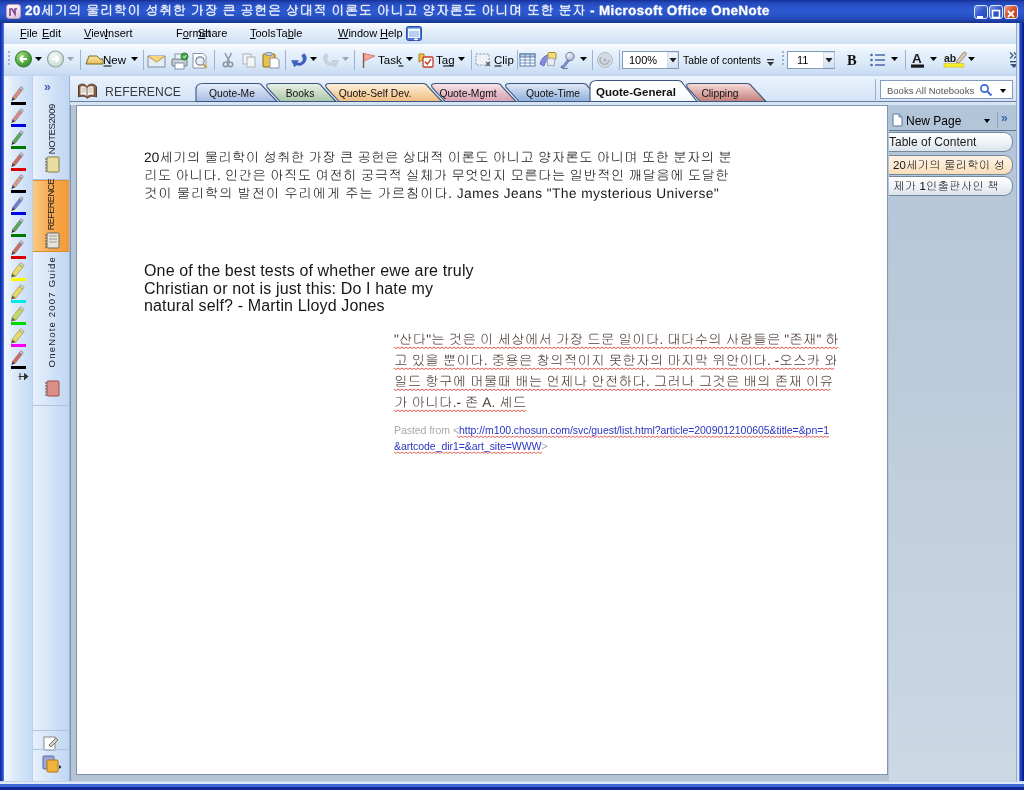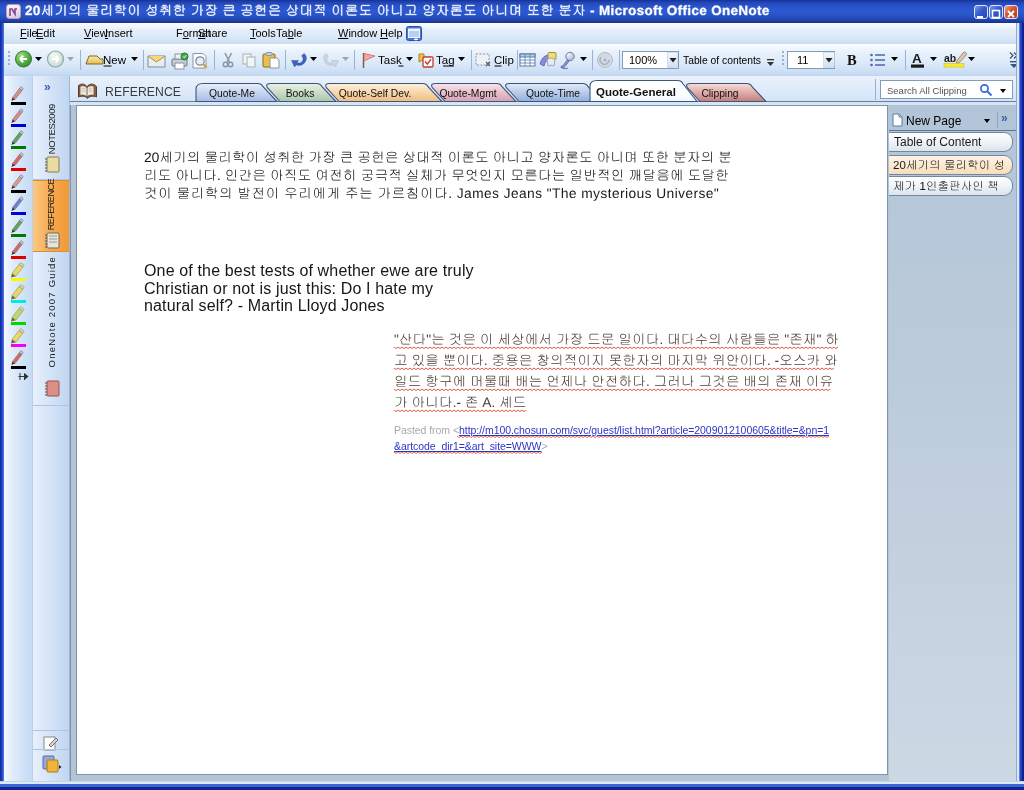--- a/index.html
+++ b/index.html
@@ -42,27 +42,27 @@
  font-size:9.5px;color:#1a1a1a;white-space:nowrap;letter-spacing:-0.4px}
 #navsel{position:absolute;left:0;top:104px;width:36px;height:72px;
  background:linear-gradient(90deg,#fbc983 0%,#f6a84e 50%,#f19a36 100%);
  border-top:1px solid #d98d34;border-bottom:1px solid #d98d34}
 .navdiv{position:absolute;left:0;width:36px;height:1px;background:#aec4e2}
 .nbicon{position:absolute;left:9px;width:19px;height:19px}
 #mainpanel{left:70px;top:105px;width:819px;height:676px;background:#b4c4d5;border-left:1px solid #7d94ad}
 #page{left:76px;top:105px;width:812px;height:670px;background:#fff;border:1px solid #7e93ac}
 #p2{left:144px;top:262px;font-size:16px;line-height:17.5px;color:#161616;letter-spacing:0.15px}
 #p4{left:394px;top:423px;font-size:10.5px;line-height:15.5px;color:#a9a9a9;white-space:nowrap;letter-spacing:-0.05px}
-#p4 a{color:#2b35c7;text-decoration:underline}
+#p4 a{color:#2b35c7;}
 #sidebar{left:889px;top:105px;width:127px;height:676px;
  background:linear-gradient(180deg,#b2c5d8 0%,#bccbdb 40%,#ccd8e4 100%)}
 #newpagerow{position:absolute;left:0;top:5px;width:130px;height:21px;border-bottom:1px solid #5f7795}
 #newpagerow .npt{position:absolute;left:17px;top:4px;font-size:12px;color:#000}
 .ptab{position:absolute;left:0;width:124px;height:20px;border:1px solid #72889f;border-left:none;
- border-radius:0 9px 9px 0;font-size:12px;color:#1a1a1a;line-height:19px;padding-left:5px;
+ border-radius:0 9px 9px 0;font-size:12px;color:#1a1a1a;line-height:19px;
  background:linear-gradient(180deg,#fff 0%,#eef2f7 55%,#dbe3ec 100%)}
 #ptab2{background:linear-gradient(180deg,#fdf3e4 0%,#fbe8cf 55%,#f8dcb8 100%)}
 .dd{position:absolute;width:0;height:0;border-left:3.5px solid transparent;border-right:3.5px solid transparent;border-top:4.5px solid #000}
 #searchbox{left:880px;top:80px;width:133px;height:19px;background:#fff;border:1px solid #7f9db9;font-size:9.5px;color:#555}
 </style></head>
 <body>
 <div class="abs" id="titlebar"></div>
 <div class="abs" id="onicon"><svg width="13" height="13">
       <path d="M3 10 L3 3 L5 3 L8 8 L8 3 L10 3" stroke="#7a4a8f" stroke-width="1.6" fill="none"></path>
     </svg></div>
@@ -74,21 +74,21 @@
     </svg></div>
 <div class="abs winbtn" id="btnmax"><svg width="12" height="12">
       <rect x="2.5" y="2.5" width="7" height="7" fill="none" stroke="#fff" stroke-width="1.6"></rect>
     </svg></div>
 <div class="abs winbtn" id="btncls"><svg width="12" height="12">
       <path d="M3 3 L9 9 M9 3 L3 9" stroke="#fff" stroke-width="1.8"></path>
     </svg></div>
 <div class="abs" id="menubar">
 <div id="mgrip"></div>
 <span class="mi" style="left:20px"><u>F</u>ile</span>
-<span class="mi" style="left:36px"><u>E</u>dit</span>
+<span class="mi" style="left:42px"><u>E</u>dit</span>
 <span class="mi" style="left:84px"><u>V</u>iew</span>
 <span class="mi" style="left:105px"><u>I</u>nsert</span>
 <span class="mi" style="left:176px">F<u>o</u>rmat</span>
 <span class="mi" style="left:198px"><u>S</u>hare</span>
 <span class="mi" style="left:250px"><u>T</u>ools</span>
 <span class="mi" style="left:276px">Ta<u>b</u>le</span>
 <span class="mi" style="left:338px"><u>W</u>indow</span>
 <span class="mi" style="left:380px"><u>H</u>elp</span>
 <svg width="16" height="15" style="position:absolute;left:406px;top:3px">
       <rect x="0.5" y="0.5" width="15" height="14" rx="2" fill="#4a77dd" stroke="#2a4ea8"></rect>
@@ -489,21 +489,21 @@
         <path d="M0.6 10V9.3Q0.9 8.6 1.3 8.1Q1.7 7.6 2.2 7.2Q2.6 6.8 3.1 6.4Q3.5 6.1 3.9 5.7Q4.2 5.4 4.5 5Q4.7 4.6 4.7 4.1Q4.7 3.5 4.3 3.1Q3.9 2.7 3.2 2.7Q2.6 2.7 2.2 3.1Q1.7 3.4 1.7 4.1L0.6 4Q0.7 3 1.4 2.5Q2.1 1.9 3.2 1.9Q4.4 1.9 5.1 2.5Q5.7 3 5.7 4.1Q5.7 4.6 5.5 5Q5.3 5.5 4.9 5.9Q4.5 6.4 3.3 7.3Q2.6 7.9 2.3 8.3Q1.9 8.7 1.7 9.1H5.9V10Z M12.4 6Q12.4 8 11.7 9.1Q11 10.1 9.7 10.1Q8.3 10.1 7.6 9.1Q6.9 8 6.9 6Q6.9 4 7.6 2.9Q8.2 1.9 9.7 1.9Q11.1 1.9 11.8 2.9Q12.4 4 12.4 6ZM11.4 6Q11.4 4.3 11 3.5Q10.6 2.7 9.7 2.7Q8.8 2.7 8.3 3.5Q7.9 4.3 7.9 6Q7.9 7.7 8.4 8.5Q8.8 9.3 9.7 9.3Q10.6 9.3 11 8.5Q11.4 7.7 11.4 6Z M16.3 1.7Q16.3 4.1 15.7 6.1Q15.1 8 14.2 9.1Q14.1 9.3 14.1 9.4Q14.1 9.5 14.2 9.6Q14.3 9.7 14.4 9.6Q14.5 9.6 14.6 9.5Q15.3 8.7 15.8 7.6Q16.1 6.7 16.4 5.7Q17 6.5 17.5 7.4Q17.9 8.3 18.4 9.3Q18.5 9.5 18.6 9.6Q18.7 9.6 18.8 9.6Q18.9 9.5 19 9.4Q19 9.3 18.9 9.1Q18.5 8 17.9 7Q17.4 6.1 16.6 5Q16.8 3.9 16.9 3.1Q17 2.3 17 1.7Q17 1.5 16.9 1.4Q16.8 1.4 16.6 1.4Q16.5 1.4 16.4 1.4Q16.3 1.5 16.3 1.7ZM20.6 10.2V1.4Q20.6 1.3 20.4 1.2Q20.4 1.1 20.2 1.1Q20.1 1.1 20 1.2Q19.9 1.3 19.9 1.4V4.9H17.8Q17.6 4.9 17.5 5Q17.5 5.1 17.5 5.2Q17.5 5.3 17.6 5.4Q17.7 5.5 17.8 5.5H19.9V10.2Q19.9 10.4 20 10.5Q20.1 10.6 20.2 10.6Q20.4 10.6 20.4 10.5Q20.6 10.4 20.6 10.2ZM22.7 10.2V1.4Q22.7 1.3 22.5 1.2Q22.5 1.1 22.3 1.1Q22.2 1.1 22.1 1.2Q22 1.3 22 1.4V10.2Q22 10.4 22.1 10.5Q22.2 10.6 22.3 10.6Q22.5 10.6 22.5 10.5Q22.7 10.4 22.7 10.2Z M29.5 1.4H26.2Q25.9 1.4 25.9 1.7Q25.9 2 26.2 2H29.6Q29.8 2 30 2.1Q30.1 2.3 30.1 2.5V3.8Q30.1 6.2 29 7.5Q27.9 8.8 26 9Q25.7 9 25.7 9.3Q25.7 9.6 26 9.5Q28.1 9.4 29.4 8Q30.8 6.5 30.8 3.9V2.5Q30.8 2 30.4 1.7Q30.1 1.4 29.5 1.4ZM34 10.2V1.4Q34 1.3 33.8 1.2Q33.7 1.1 33.6 1.1Q33.5 1.1 33.4 1.2Q33.3 1.3 33.3 1.4V10.2Q33.3 10.4 33.4 10.5Q33.5 10.6 33.6 10.6Q33.7 10.6 33.8 10.5Q34 10.4 34 10.2Z M40.6 1.4Q39.3 1.4 38.5 2.1Q37.8 2.8 37.8 3.8Q37.8 4.7 38.5 5.4Q39.3 6.1 40.6 6.1Q41.9 6.1 42.6 5.4Q43.3 4.7 43.3 3.8Q43.3 2.8 42.6 2.1Q41.9 1.4 40.6 1.4ZM40.6 2Q41.6 2 42.2 2.5Q42.7 3 42.7 3.8Q42.7 4.5 42.2 5Q41.6 5.5 40.6 5.5Q39.6 5.5 39 5Q38.5 4.5 38.5 3.8Q38.5 3 39 2.5Q39.6 2 40.6 2ZM45.6 10.2V1.4Q45.6 1.3 45.4 1.2Q45.3 1.1 45.2 1.1Q45.1 1.1 45 1.2Q44.9 1.3 44.9 1.4V10.2Q44.9 10.4 45 10.5Q45.1 10.6 45.2 10.6Q45.3 10.6 45.4 10.5Q45.6 10.4 45.6 10.2ZM37.4 8.6Q37.2 8.6 37.1 8.7Q37.1 8.7 37.1 8.9Q37.1 9 37.1 9Q37.2 9.1 37.4 9.1Q39.6 9.1 41.1 9Q43 8.9 44.3 8.6Q44.5 8.6 44.6 8.5Q44.6 8.4 44.6 8.3Q44.6 8.2 44.5 8.1Q44.3 8.1 44.2 8.1Q42.9 8.3 41 8.5Q39.4 8.6 37.4 8.6Z M59.9 2.3V3.3Q59.9 3.5 59.8 3.6Q59.6 3.6 59.4 3.6H54.1Q53.8 3.6 53.7 3.6Q53.6 3.5 53.6 3.2V2.3Q53.6 2.1 53.7 2Q53.8 1.9 54.1 1.9H59.4Q59.6 1.9 59.8 2Q59.9 2 59.9 2.3ZM53.9 4.2H59.6Q60 4.2 60.3 4Q60.6 3.8 60.6 3.3V2.2Q60.6 1.8 60.3 1.5Q60 1.3 59.5 1.3H53.9Q53.4 1.3 53.1 1.5Q52.9 1.8 52.9 2.3V3.3Q52.9 3.7 53.2 4Q53.4 4.2 53.9 4.2ZM61.2 5.2H52.3Q52 5.2 52 5.4Q52 5.7 52.3 5.7H56.4V6.7Q56.4 6.9 56.5 6.9Q56.6 7 56.7 7Q56.9 7 56.9 6.9Q57.1 6.8 57.1 6.7V5.7H61.2Q61.5 5.7 61.5 5.4Q61.4 5.2 61.2 5.2ZM59.5 7H53.2Q52.9 7 52.9 7.3Q52.9 7.6 53.2 7.6H59.4Q59.7 7.6 59.8 7.7Q59.9 7.7 59.9 7.9V8.2Q59.9 8.3 59.8 8.4Q59.7 8.4 59.5 8.4H53.8Q53.3 8.4 53.1 8.7Q52.9 8.9 52.9 9.3V9.7Q52.9 10 53.1 10.2Q53.3 10.5 53.7 10.5H60.4Q60.5 10.5 60.6 10.4Q60.7 10.3 60.7 10.2Q60.7 10 60.6 10Q60.5 9.9 60.3 9.9H54Q53.8 9.9 53.7 9.8Q53.6 9.7 53.6 9.6V9.4Q53.6 9.2 53.7 9.1Q53.7 9 54 9H59.7Q60.1 9 60.3 8.8Q60.6 8.6 60.6 8.2V7.7Q60.6 7.4 60.2 7.2Q59.9 7 59.5 7Z M67.6 1.4H64.4Q64 1.4 64 1.7Q64 2 64.4 2H67.4Q67.8 2 67.9 2.1Q68.1 2.2 68.1 2.4V4.4Q68.1 4.6 68 4.7Q67.9 4.8 67.6 4.8H65.2Q64.7 4.8 64.4 5.1Q64.1 5.4 64.1 5.8V8.5Q64.1 9 64.4 9.3Q64.6 9.6 65.2 9.6Q66.6 9.6 67.8 9.4Q69.2 9.2 70.2 8.8Q70.4 8.7 70.3 8.4Q70.2 8.1 69.9 8.2Q69.1 8.6 67.9 8.8Q66.7 9.1 65.4 9.1Q65 9.1 64.9 8.9Q64.8 8.8 64.8 8.5V5.9Q64.8 5.6 64.9 5.5Q65 5.4 65.3 5.4H67.7Q68.2 5.4 68.5 5.2Q68.7 4.9 68.7 4.5V2.3Q68.7 1.9 68.4 1.7Q68.1 1.4 67.6 1.4ZM72 10.2V1.4Q72 1.3 71.9 1.2Q71.8 1.1 71.6 1.1Q71.5 1.1 71.4 1.2Q71.3 1.3 71.3 1.4V10.2Q71.3 10.4 71.4 10.5Q71.5 10.6 71.6 10.6Q71.8 10.6 71.9 10.5Q72 10.4 72 10.2Z M79.8 1.2H76.9Q76.5 1.2 76.5 1.5Q76.5 1.8 76.9 1.8H79.8Q80.2 1.8 80.1 1.5Q80.1 1.2 79.8 1.2ZM81 2.5H75.6Q75.3 2.5 75.3 2.8Q75.3 3.1 75.6 3.1H81Q81.2 3.1 81.3 3Q81.4 2.9 81.4 2.8Q81.4 2.7 81.3 2.6Q81.2 2.5 81 2.5ZM78.4 3.6Q77.1 3.6 76.4 4.1Q75.7 4.5 75.7 5.2Q75.7 5.8 76.4 6.2Q77.1 6.7 78.4 6.7Q79.6 6.7 80.4 6.2Q81 5.8 81 5.2Q81 4.5 80.4 4.1Q79.6 3.6 78.4 3.6ZM78.4 4.2Q79.3 4.2 79.9 4.5Q80.4 4.8 80.4 5.2Q80.4 5.6 79.9 5.8Q79.3 6.1 78.4 6.1Q77.4 6.1 76.9 5.8Q76.4 5.6 76.4 5.2Q76.4 4.8 76.9 4.5Q77.4 4.2 78.4 4.2ZM83.2 3.8V1.4Q83.2 1.1 82.9 1.1Q82.6 1.1 82.6 1.4V5.9Q82.6 6.1 82.7 6.2Q82.8 6.3 82.9 6.3Q83 6.3 83.1 6.2Q83.2 6.1 83.2 5.9V4.4H84.5Q84.8 4.4 84.8 4.1Q84.8 3.8 84.5 3.8ZM82.1 7.5H76.3Q76 7.5 76 7.8Q76 8.1 76.3 8.1H82.1Q82.4 8.1 82.5 8.2Q82.6 8.3 82.6 8.5V10.2Q82.6 10.4 82.7 10.5Q82.8 10.6 82.9 10.6Q83 10.6 83.1 10.5Q83.2 10.4 83.2 10.2V8.5Q83.2 8 83 7.8Q82.7 7.5 82.1 7.5Z M89.8 1.4Q88.5 1.4 87.8 2.6Q87.2 3.8 87.2 5.5Q87.2 7.3 87.8 8.4Q88.5 9.7 89.8 9.7Q91 9.7 91.7 8.4Q92.3 7.3 92.3 5.5Q92.3 3.8 91.7 2.6Q91 1.4 89.8 1.4ZM89.8 2Q90.7 2 91.2 3Q91.7 4 91.7 5.5Q91.7 7 91.2 8Q90.7 9.1 89.8 9.1Q88.8 9.1 88.3 8Q87.8 7 87.8 5.5Q87.8 4 88.3 3Q88.8 2 89.8 2ZM95.2 10.2V1.4Q95.2 1.3 95.1 1.2Q95 1.1 94.8 1.1Q94.7 1.1 94.6 1.2Q94.5 1.3 94.5 1.4V10.2Q94.5 10.4 94.6 10.5Q94.7 10.6 94.8 10.6Q95 10.6 95.1 10.5Q95.2 10.4 95.2 10.2Z M104.3 1.6Q104.3 2.6 103.7 3.7Q103.1 5 101.8 6Q101.6 6.1 101.6 6.3Q101.6 6.4 101.7 6.5Q101.8 6.6 101.9 6.6Q102 6.6 102.2 6.5Q102.9 5.9 103.5 5.2Q104 4.6 104.4 3.9Q105.1 4.3 105.7 4.9Q106.4 5.5 107 6.3Q107.1 6.4 107.3 6.4Q107.4 6.4 107.5 6.3Q107.6 6.3 107.6 6.1Q107.6 6 107.5 5.8Q106.8 5 106.2 4.5Q105.5 3.9 104.6 3.4Q104.8 2.9 104.9 2.5Q105 2 105 1.7Q105 1.5 104.9 1.4Q104.8 1.3 104.6 1.3Q104.5 1.3 104.4 1.4Q104.3 1.4 104.3 1.6ZM110 6.6V1.4Q110 1.3 109.9 1.2Q109.8 1.1 109.7 1.1Q109.5 1.1 109.4 1.2Q109.3 1.3 109.3 1.4V3.4H106.4Q106.3 3.4 106.2 3.5Q106.1 3.5 106.1 3.7Q106.1 3.8 106.2 3.9Q106.3 4 106.5 4H109.3V6.6Q109.3 6.8 109.4 6.9Q109.5 7 109.7 7Q109.8 7 109.9 6.9Q110 6.8 110 6.6ZM106.3 7.1Q104.5 7.1 103.5 7.7Q102.6 8.1 102.6 8.9Q102.6 9.6 103.5 10.1Q104.5 10.6 106.3 10.6Q108.2 10.6 109.2 10.1Q110.1 9.6 110.1 8.9Q110.1 8.1 109.2 7.7Q108.2 7.1 106.3 7.1ZM106.3 7.7Q107.9 7.7 108.7 8.1Q109.4 8.4 109.4 8.9Q109.4 9.4 108.7 9.7Q107.9 10 106.3 10Q104.8 10 104 9.7Q103.3 9.4 103.3 8.9Q103.3 8.4 104 8.1Q104.8 7.7 106.3 7.7Z" fill="#1a1a1a"></path>
       </svg>
     </div>
  <div class="ptab" id="ptab3" style="top:71px">
       <svg style="position:absolute;left:4px;top:3px" width="118" height="15">
         <path d="M5.7 1.4H1.9Q1.6 1.4 1.6 1.7Q1.6 2 1.9 2H3.4V4Q3.4 5.8 2.7 7.3Q2.2 8.4 1.4 9.2Q1.2 9.3 1.2 9.5Q1.2 9.6 1.3 9.7Q1.4 9.8 1.5 9.8Q1.6 9.8 1.8 9.7Q2.5 9.1 3 8.1Q3.6 7.1 3.8 6.1Q3.9 7.1 4.5 8.1Q5 9.1 5.7 9.7Q5.8 9.8 5.9 9.8Q6 9.8 6.2 9.7Q6.3 9.6 6.3 9.4Q6.3 9.3 6.2 9.2Q5.3 8.4 4.8 7.3Q4.1 5.8 4.1 4V2H5.7Q5.9 2 5.9 1.7Q5.9 1.4 5.7 1.4ZM6.9 1.4V5H5.4Q5.2 5 5.1 5.1Q5.1 5.2 5.1 5.3Q5.1 5.4 5.1 5.5Q5.2 5.6 5.4 5.6H6.9V10.2Q6.9 10.4 7 10.5Q7.1 10.6 7.3 10.6Q7.4 10.6 7.5 10.5Q7.6 10.4 7.6 10.2V1.4Q7.6 1.3 7.5 1.2Q7.4 1.1 7.3 1.1Q7.1 1.1 7 1.2Q6.9 1.3 6.9 1.4ZM9.8 10.2V1.4Q9.8 1.3 9.6 1.2Q9.5 1.1 9.4 1.1Q9.3 1.1 9.2 1.2Q9.1 1.3 9.1 1.4V10.2Q9.1 10.4 9.2 10.5Q9.3 10.6 9.4 10.6Q9.5 10.6 9.6 10.5Q9.8 10.4 9.8 10.2Z M16.6 1.4H13.3Q13 1.4 13 1.7Q13 2 13.3 2H16.7Q16.9 2 17.1 2.1Q17.2 2.3 17.2 2.5V3.8Q17.2 6.2 16.1 7.5Q15 8.8 13.1 9Q12.8 9 12.8 9.3Q12.8 9.6 13.1 9.5Q15.2 9.4 16.5 8Q17.9 6.5 17.9 3.9V2.5Q17.9 2 17.5 1.7Q17.2 1.4 16.6 1.4ZM20.7 5.6V1.4Q20.7 1.3 20.6 1.2Q20.5 1.1 20.4 1.1Q20.2 1.1 20.2 1.2Q20.1 1.3 20.1 1.4V10.2Q20.1 10.4 20.2 10.5Q20.2 10.6 20.4 10.6Q20.5 10.6 20.6 10.5Q20.7 10.4 20.7 10.2V6.1H22Q22.2 6.1 22.2 5.8Q22.2 5.6 22 5.6Z M27.3 10V9.1H29.3V3L27.5 4.3V3.3L29.4 2H30.4V9.1H32.3V10Z M36.9 1.4Q35.7 1.4 35 2.2Q34.3 3 34.3 4.1Q34.3 5.2 35 6Q35.7 6.8 36.9 6.8Q38.1 6.8 38.8 6Q39.5 5.2 39.5 4.1Q39.5 3 38.8 2.2Q38.1 1.4 36.9 1.4ZM36.9 2Q37.8 2 38.4 2.6Q38.8 3.2 38.8 4.1Q38.8 5 38.4 5.6Q37.8 6.3 36.9 6.3Q36 6.3 35.5 5.6Q35 5 35 4.1Q35 3.2 35.5 2.6Q36 2 36.9 2ZM42.3 7.7V1.4Q42.3 1.3 42.2 1.2Q42.1 1.1 42 1.1Q41.8 1.1 41.7 1.2Q41.6 1.3 41.6 1.4V7.7Q41.6 7.8 41.7 7.9Q41.8 8 42 8Q42.1 8 42.2 7.9Q42.3 7.8 42.3 7.7ZM35.7 7.8Q35.7 7.6 35.6 7.5Q35.5 7.4 35.4 7.4Q35.2 7.4 35.1 7.5Q35 7.6 35 7.8V9.3Q35 9.8 35.4 10.1Q35.6 10.3 36.2 10.3H42.4Q42.7 10.3 42.7 10Q42.7 9.7 42.4 9.7H36.3Q35.9 9.7 35.8 9.6Q35.7 9.5 35.7 9.2Z M51.9 1.1H48.6Q48.3 1.1 48.3 1.4Q48.3 1.7 48.6 1.7H52Q52.1 1.7 52.2 1.6Q52.3 1.5 52.3 1.4Q52.3 1.3 52.2 1.2Q52.1 1.1 51.9 1.1ZM53.9 2.4H46.6Q46.3 2.4 46.3 2.7Q46.3 3 46.6 3H49.9Q49.8 3.6 48.8 4Q47.8 4.3 46.3 4.4Q46.1 4.4 46 4.5Q45.9 4.6 45.9 4.7Q46 4.9 46.1 5Q46.2 5 46.4 5Q47.8 4.9 48.8 4.6Q49.9 4.2 50.3 3.7Q50.7 4.2 51.7 4.6Q52.8 5 54.2 5Q54.5 5.1 54.6 4.8Q54.7 4.5 54.3 4.4Q52.7 4.3 51.8 4Q50.7 3.6 50.6 3H53.9Q54.2 3 54.2 2.7Q54.2 2.4 53.9 2.4ZM54.7 5.4H45.9Q45.6 5.4 45.5 5.7Q45.5 6 45.8 6H49.9V7Q49.9 7.1 50 7.2Q50.1 7.3 50.3 7.3Q50.4 7.3 50.5 7.2Q50.6 7.1 50.6 6.9V6H54.7Q55 6 55 5.7Q55 5.4 54.7 5.4ZM53.1 7H46.8Q46.4 7 46.4 7.3Q46.4 7.6 46.8 7.6H53Q53.2 7.6 53.3 7.7Q53.4 7.7 53.4 7.9V8.2Q53.4 8.3 53.3 8.4Q53.2 8.4 53 8.4H47.3Q46.9 8.4 46.7 8.7Q46.4 8.9 46.4 9.3V9.7Q46.4 10 46.7 10.2Q46.9 10.5 47.3 10.5H53.9Q54.1 10.5 54.1 10.4Q54.2 10.3 54.2 10.2Q54.2 10 54.1 10Q54 9.9 53.9 9.9H47.5Q47.3 9.9 47.2 9.8Q47.1 9.7 47.1 9.6V9.4Q47.1 9.2 47.2 9.1Q47.3 9 47.5 9H53.3Q53.6 9 53.9 8.8Q54.1 8.6 54.1 8.2V7.7Q54.1 7.4 53.8 7.2Q53.5 7 53.1 7Z M62.9 1.4H57.8Q57.4 1.4 57.4 1.7Q57.4 2 57.8 2H62.9Q63.2 2 63.2 1.7Q63.2 1.4 62.9 1.4ZM58.5 2.8Q58.5 3.6 58.6 4.4Q58.6 5.2 58.8 6Q58.6 6.1 58.2 6.1Q58.1 6.1 57.7 6.1H57.5Q57.1 6.1 57.1 6.4Q57.1 6.6 57.5 6.6Q59.3 6.6 60.8 6.5Q62.5 6.3 63.5 6Q63.7 6 63.7 5.9Q63.8 5.8 63.8 5.7Q63.7 5.6 63.6 5.5Q63.5 5.5 63.4 5.5Q63.2 5.6 62.9 5.6Q62.7 5.7 62.4 5.7L61.9 5.8Q62.1 5.1 62.2 4.3Q62.2 3.6 62.2 2.8Q62.2 2.5 61.9 2.5Q61.6 2.5 61.6 2.8Q61.6 3.7 61.5 4.4Q61.5 5.1 61.3 5.9Q60.9 5.9 60.4 6Q59.9 6 59.5 6Q59.3 5.2 59.2 4.4Q59.1 3.6 59.1 2.8Q59.1 2.7 59 2.6Q58.9 2.5 58.8 2.5Q58.7 2.5 58.6 2.6Q58.5 2.7 58.5 2.8ZM65.2 4.5V1.4Q65.2 1.1 64.9 1.1Q64.5 1.1 64.5 1.4V7.7Q64.5 7.8 64.6 7.9Q64.7 8 64.9 8Q65 8 65.1 7.9Q65.2 7.8 65.2 7.7V5.1H66.4Q66.7 5.1 66.7 4.8Q66.7 4.5 66.4 4.5ZM58.9 7.8Q58.9 7.6 58.8 7.5Q58.7 7.4 58.5 7.4Q58.4 7.4 58.3 7.5Q58.2 7.6 58.2 7.8V9.3Q58.2 9.8 58.5 10Q58.8 10.3 59.3 10.3H65.2Q65.5 10.3 65.5 10Q65.5 9.7 65.2 9.7H59.4Q59.1 9.7 59 9.6Q58.9 9.5 58.9 9.2Z M71.6 1.7Q71.6 3.5 71 5.4Q70.3 7.7 69 9.1Q68.9 9.3 68.9 9.4Q68.9 9.5 69 9.6Q69 9.7 69.2 9.7Q69.3 9.7 69.4 9.6Q70.3 8.5 70.8 7.3Q71.4 6.3 71.8 4.8Q72.4 5.6 73.1 7.1Q73.7 8.2 74.1 9.4Q74.2 9.5 74.3 9.6Q74.4 9.6 74.6 9.6Q74.7 9.5 74.7 9.4Q74.8 9.3 74.7 9.1Q74.3 8 73.6 6.7Q72.8 5.3 72 4.2Q72.1 3.6 72.1 2.9Q72.2 2.2 72.2 1.7Q72.2 1.5 72.1 1.4Q72 1.3 71.9 1.3Q71.8 1.3 71.7 1.4Q71.6 1.5 71.6 1.7ZM76.8 5.6V1.4Q76.8 1.3 76.7 1.2Q76.6 1.1 76.5 1.1Q76.3 1.1 76.2 1.2Q76.1 1.3 76.1 1.4V10.2Q76.1 10.4 76.2 10.5Q76.3 10.6 76.5 10.6Q76.6 10.6 76.7 10.5Q76.8 10.4 76.8 10.2V6.1H78.1Q78.3 6.1 78.3 5.8Q78.3 5.6 78.1 5.6Z M83.3 1.4Q82.1 1.4 81.4 2.2Q80.7 3 80.7 4.1Q80.7 5.2 81.4 6Q82.1 6.8 83.3 6.8Q84.5 6.8 85.2 6Q85.9 5.2 85.9 4.1Q85.9 3 85.2 2.2Q84.5 1.4 83.3 1.4ZM83.3 2Q84.2 2 84.8 2.6Q85.2 3.2 85.2 4.1Q85.2 5 84.8 5.6Q84.2 6.3 83.3 6.3Q82.4 6.3 81.9 5.6Q81.4 5 81.4 4.1Q81.4 3.2 81.9 2.6Q82.4 2 83.3 2ZM88.7 7.7V1.4Q88.7 1.3 88.6 1.2Q88.5 1.1 88.4 1.1Q88.2 1.1 88.1 1.2Q88 1.3 88 1.4V7.7Q88 7.8 88.1 7.9Q88.2 8 88.4 8Q88.5 8 88.6 7.9Q88.7 7.8 88.7 7.7ZM82.1 7.8Q82.1 7.6 82 7.5Q81.9 7.4 81.8 7.4Q81.6 7.4 81.5 7.5Q81.4 7.6 81.4 7.8V9.3Q81.4 9.8 81.8 10.1Q82 10.3 82.6 10.3H88.8Q89.1 10.3 89.1 10Q89.1 9.7 88.8 9.7H82.7Q82.3 9.7 82.2 9.6Q82.1 9.5 82.1 9.2Z M99 1.2H96.7Q96.3 1.2 96.3 1.5Q96.3 1.8 96.7 1.8H99.1Q99.2 1.8 99.3 1.7Q99.4 1.6 99.4 1.5Q99.4 1.4 99.3 1.3Q99.2 1.2 99 1.2ZM99.7 2.5H96Q95.7 2.5 95.7 2.8Q95.7 3.1 96 3.1H97.5V3.5Q97.5 4.5 96.9 5.2Q96.4 5.7 95.6 6Q95.4 6 95.3 6.2Q95.3 6.3 95.3 6.4Q95.4 6.5 95.5 6.6Q95.6 6.7 95.8 6.6Q96.6 6.3 97.2 5.8Q97.6 5.4 97.9 4.9Q98.1 5.4 98.5 5.8Q99 6.2 99.9 6.4Q100 6.4 100.1 6.4Q100.2 6.3 100.3 6.2Q100.3 6 100.3 5.9Q100.2 5.8 100 5.8Q99.1 5.5 98.7 5Q98.2 4.5 98.2 3.5V3.1H99.7Q100 3.1 100 2.8Q100 2.5 99.7 2.5ZM103.2 1.4V3.9H101.6V1.4Q101.6 1.1 101.2 1.1Q100.9 1.1 100.9 1.4V5.9Q100.9 6.1 101 6.2Q101.1 6.3 101.2 6.3Q101.4 6.3 101.4 6.2Q101.6 6.1 101.6 5.9V4.5H103.2V5.9Q103.2 6.1 103.3 6.2Q103.4 6.3 103.5 6.3Q103.6 6.3 103.7 6.2Q103.9 6.1 103.9 5.9V1.4Q103.9 1.1 103.5 1.1Q103.2 1.1 103.2 1.4ZM102.8 7.4H96.3Q95.9 7.4 95.9 7.7Q95.9 8 96.3 8H102.8Q103 8 103.1 8.1Q103.2 8.2 103.2 8.4V10.2Q103.2 10.4 103.3 10.5Q103.4 10.6 103.5 10.6Q103.6 10.6 103.7 10.5Q103.9 10.4 103.9 10.2V8.4Q103.9 7.9 103.6 7.7Q103.3 7.4 102.8 7.4Z" fill="#1a1a1a"></path>
       </svg>
     </div>
 </div>
 <div class="abs" id="searchbox">
- <span style="position:absolute;left:6px;top:4px">Search All Clipping</span>
+ <span style="position:absolute;left:6px;top:4px">Books All Notebooks</span>
  <svg width="14" height="14" style="position:absolute;left:98px;top:2px">
       <circle cx="5.5" cy="5.5" r="3.6" fill="none" stroke="#3a6ad4" stroke-width="1.7"></circle>
       <path d="M8.5 8.5 L12.5 12.5" stroke="#3a6ad4" stroke-width="2"></path>
     </svg>
  <div class="dd" style="left:119px;top:8px"></div>
 </div>
 <div class="abs" id="bleft"></div>
 <div class="abs" id="bright"></div>
 <div class="abs" id="bbottom"></div>
 

